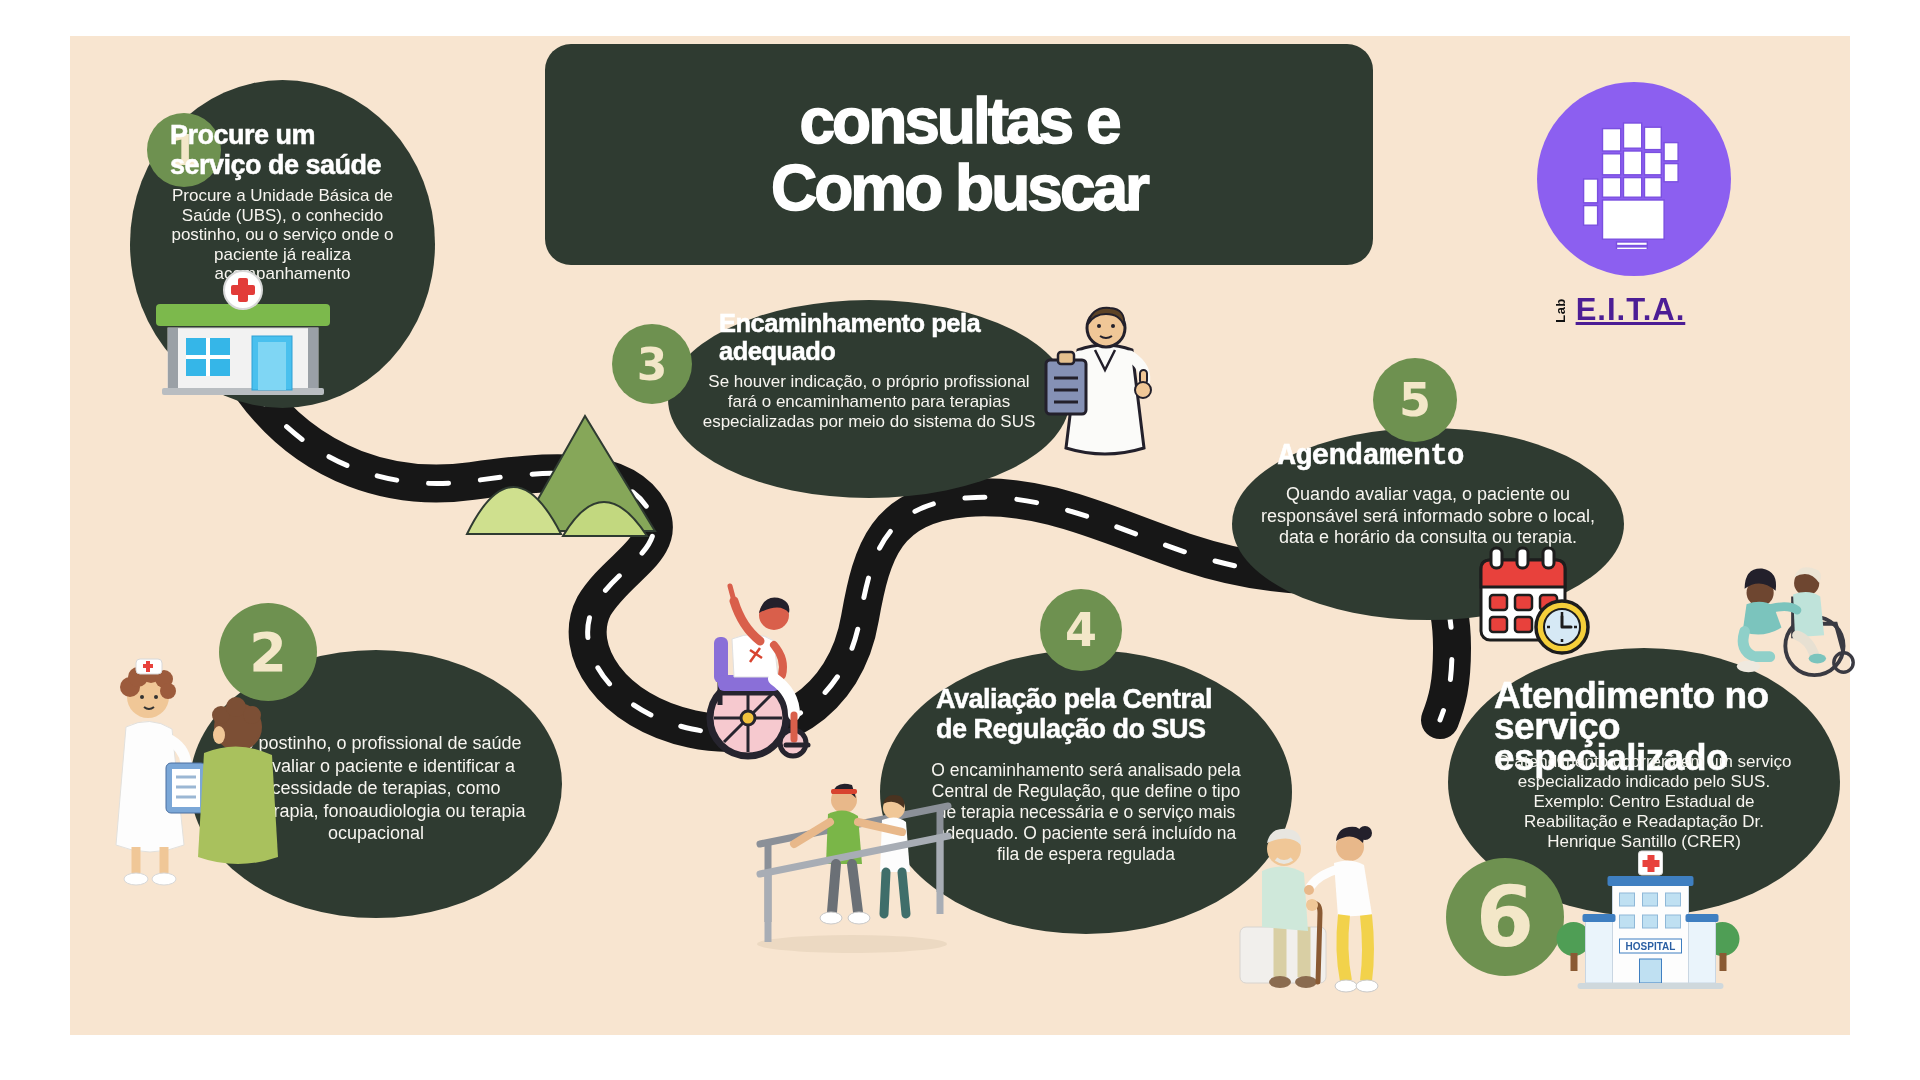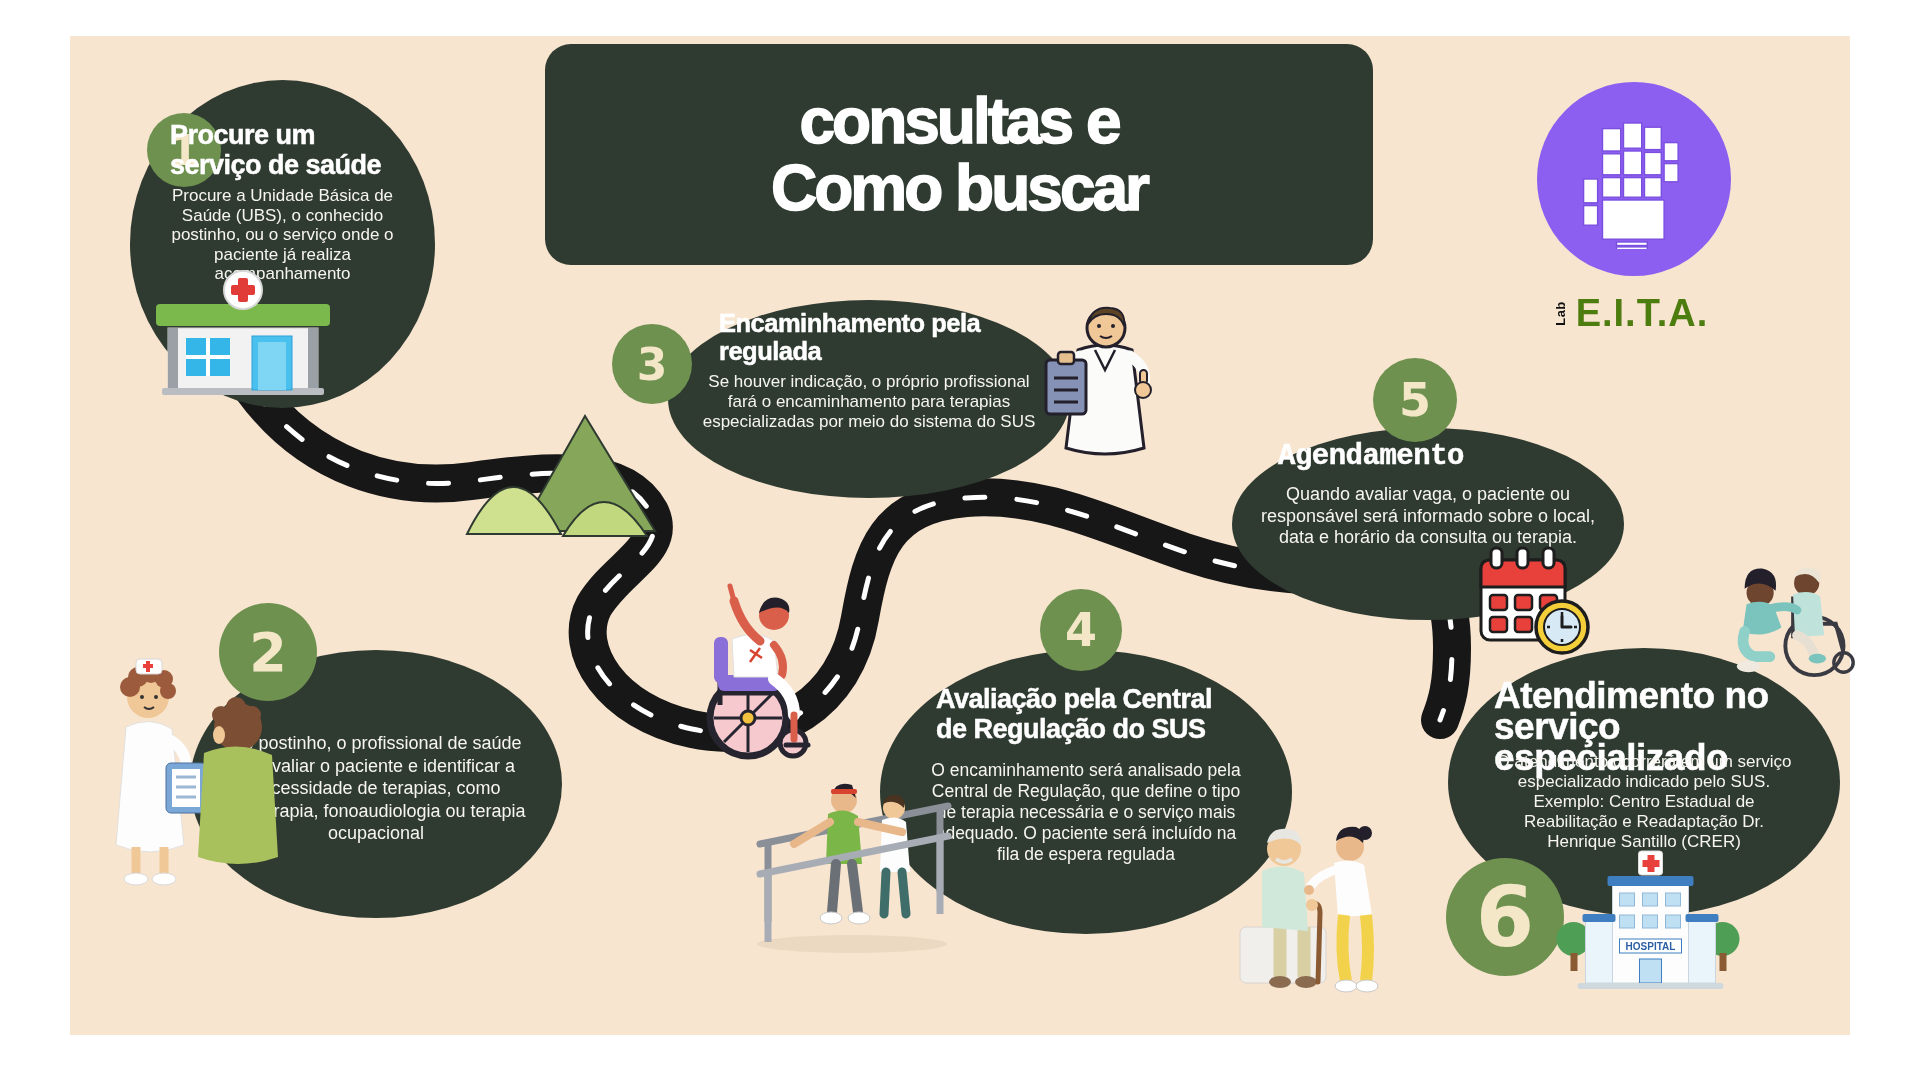--- a/index.html
+++ b/index.html
@@ -10,21 +10,21 @@
 
   .title-box{position:absolute;left:545px;top:44px;width:828px;height:221px;background:#2f3b31;
              border-radius:26px;display:flex;flex-direction:column;align-items:center;justify-content:center;z-index:6;}
   .title-line{color:#ffffff;font-weight:bold;font-size:64px;line-height:67px;letter-spacing:-3px;
               -webkit-text-stroke:1.5px #fff;text-align:center;}
 
   .logo-circle{position:absolute;left:1537px;top:82px;width:194px;height:194px;border-radius:50%;
                background:#8c5ff0;display:flex;align-items:center;justify-content:center;z-index:6;}
   .logo-text{position:absolute;left:1548px;top:292px;display:flex;align-items:center;gap:3px;z-index:6;}
   .logo-lab{font-size:13px;font-weight:bold;color:#111;transform:rotate(-90deg);letter-spacing:0.5px;}
-  .logo-brand{font-size:38px;font-weight:bold;color:#4d7c0f;letter-spacing:1px;}
+  .logo-brand{font-size:31px;font-weight:bold;color:#4c1d95;letter-spacing:1px;text-decoration:underline;}
 
   .bubble{position:absolute;background:#2f3b31;border-radius:50%;z-index:3;}
   .badge{position:absolute;background:#6e9150;border-radius:50%;z-index:4;display:flex;align-items:center;
          justify-content:center;color:#f3e7c8;font-family:"DejaVu Sans",sans-serif;font-weight:bold;}
   .step-title{position:absolute;z-index:4;color:#ffffff;font-weight:bold;
               letter-spacing:-0.5px;-webkit-text-stroke:0.5px #fff;}
   .step-body{position:absolute;z-index:4;color:#f7f5f0;text-align:center;}
 
   .illus{position:absolute;z-index:5;}
   .road{position:absolute;left:0;top:0;z-index:2;pointer-events:none;}
@@ -138,21 +138,21 @@
       <circle cx="148" cy="72" r="10" fill="#7c4f35"></circle>
       <circle cx="164" cy="80" r="9" fill="#7c4f35"></circle>
     <ellipse cx="131" cy="100" rx="6" ry="9" fill="#f0c797"></ellipse>
     <path d="M116 118 Q150 104 184 120 L190 222 Q150 236 110 222 Z" fill="#a9c15d"></path>
   </svg>
 
   <div class="bubble" style="left:668px;top:300px;width:402px;height:198px;"></div>
   <div class="badge" style="left:612px;top:324px;width:80px;height:80px;font-size:44px;">3</div>
   <div class="step-title" style="left:719px;top:309px;width:300px;font-size:25.5px;line-height:28px;">
     <div>Encaminhamento pela</div>
-    <div>regulada</div>
+    <div>adequado</div>
   </div>
   <div class="step-body" style="left:694px;top:372px;width:350px;font-size:17px;line-height:19.8px;">Se houver indicação, o próprio profissional fará o encaminhamento para terapias especializadas por meio do sistema do SUS</div>
 
   <svg class="illus" style="left:1040px;top:298px;" width="130" height="178" viewBox="0 0 130 178">
     <path d="M38 52 Q65 42 92 52 L104 150 Q65 162 26 150 Z" fill="#fbfbf9" stroke="#23202b" stroke-width="3"></path>
     <path d="M55 52 L65 72 L75 52" fill="none" stroke="#23202b" stroke-width="2.5"></path>
     <circle cx="66" cy="30" r="19" fill="#f0c797" stroke="#23202b" stroke-width="3"></circle>
     <path d="M48 26 Q52 8 70 10 Q86 11 84 28 Q80 16 66 16 Q54 16 48 26 Z" fill="#5d4326" stroke="#23202b" stroke-width="2"></path>
     <circle cx="59" cy="28" r="2" fill="#23202b"></circle>
       <circle cx="73" cy="28" r="2" fill="#23202b"></circle>

